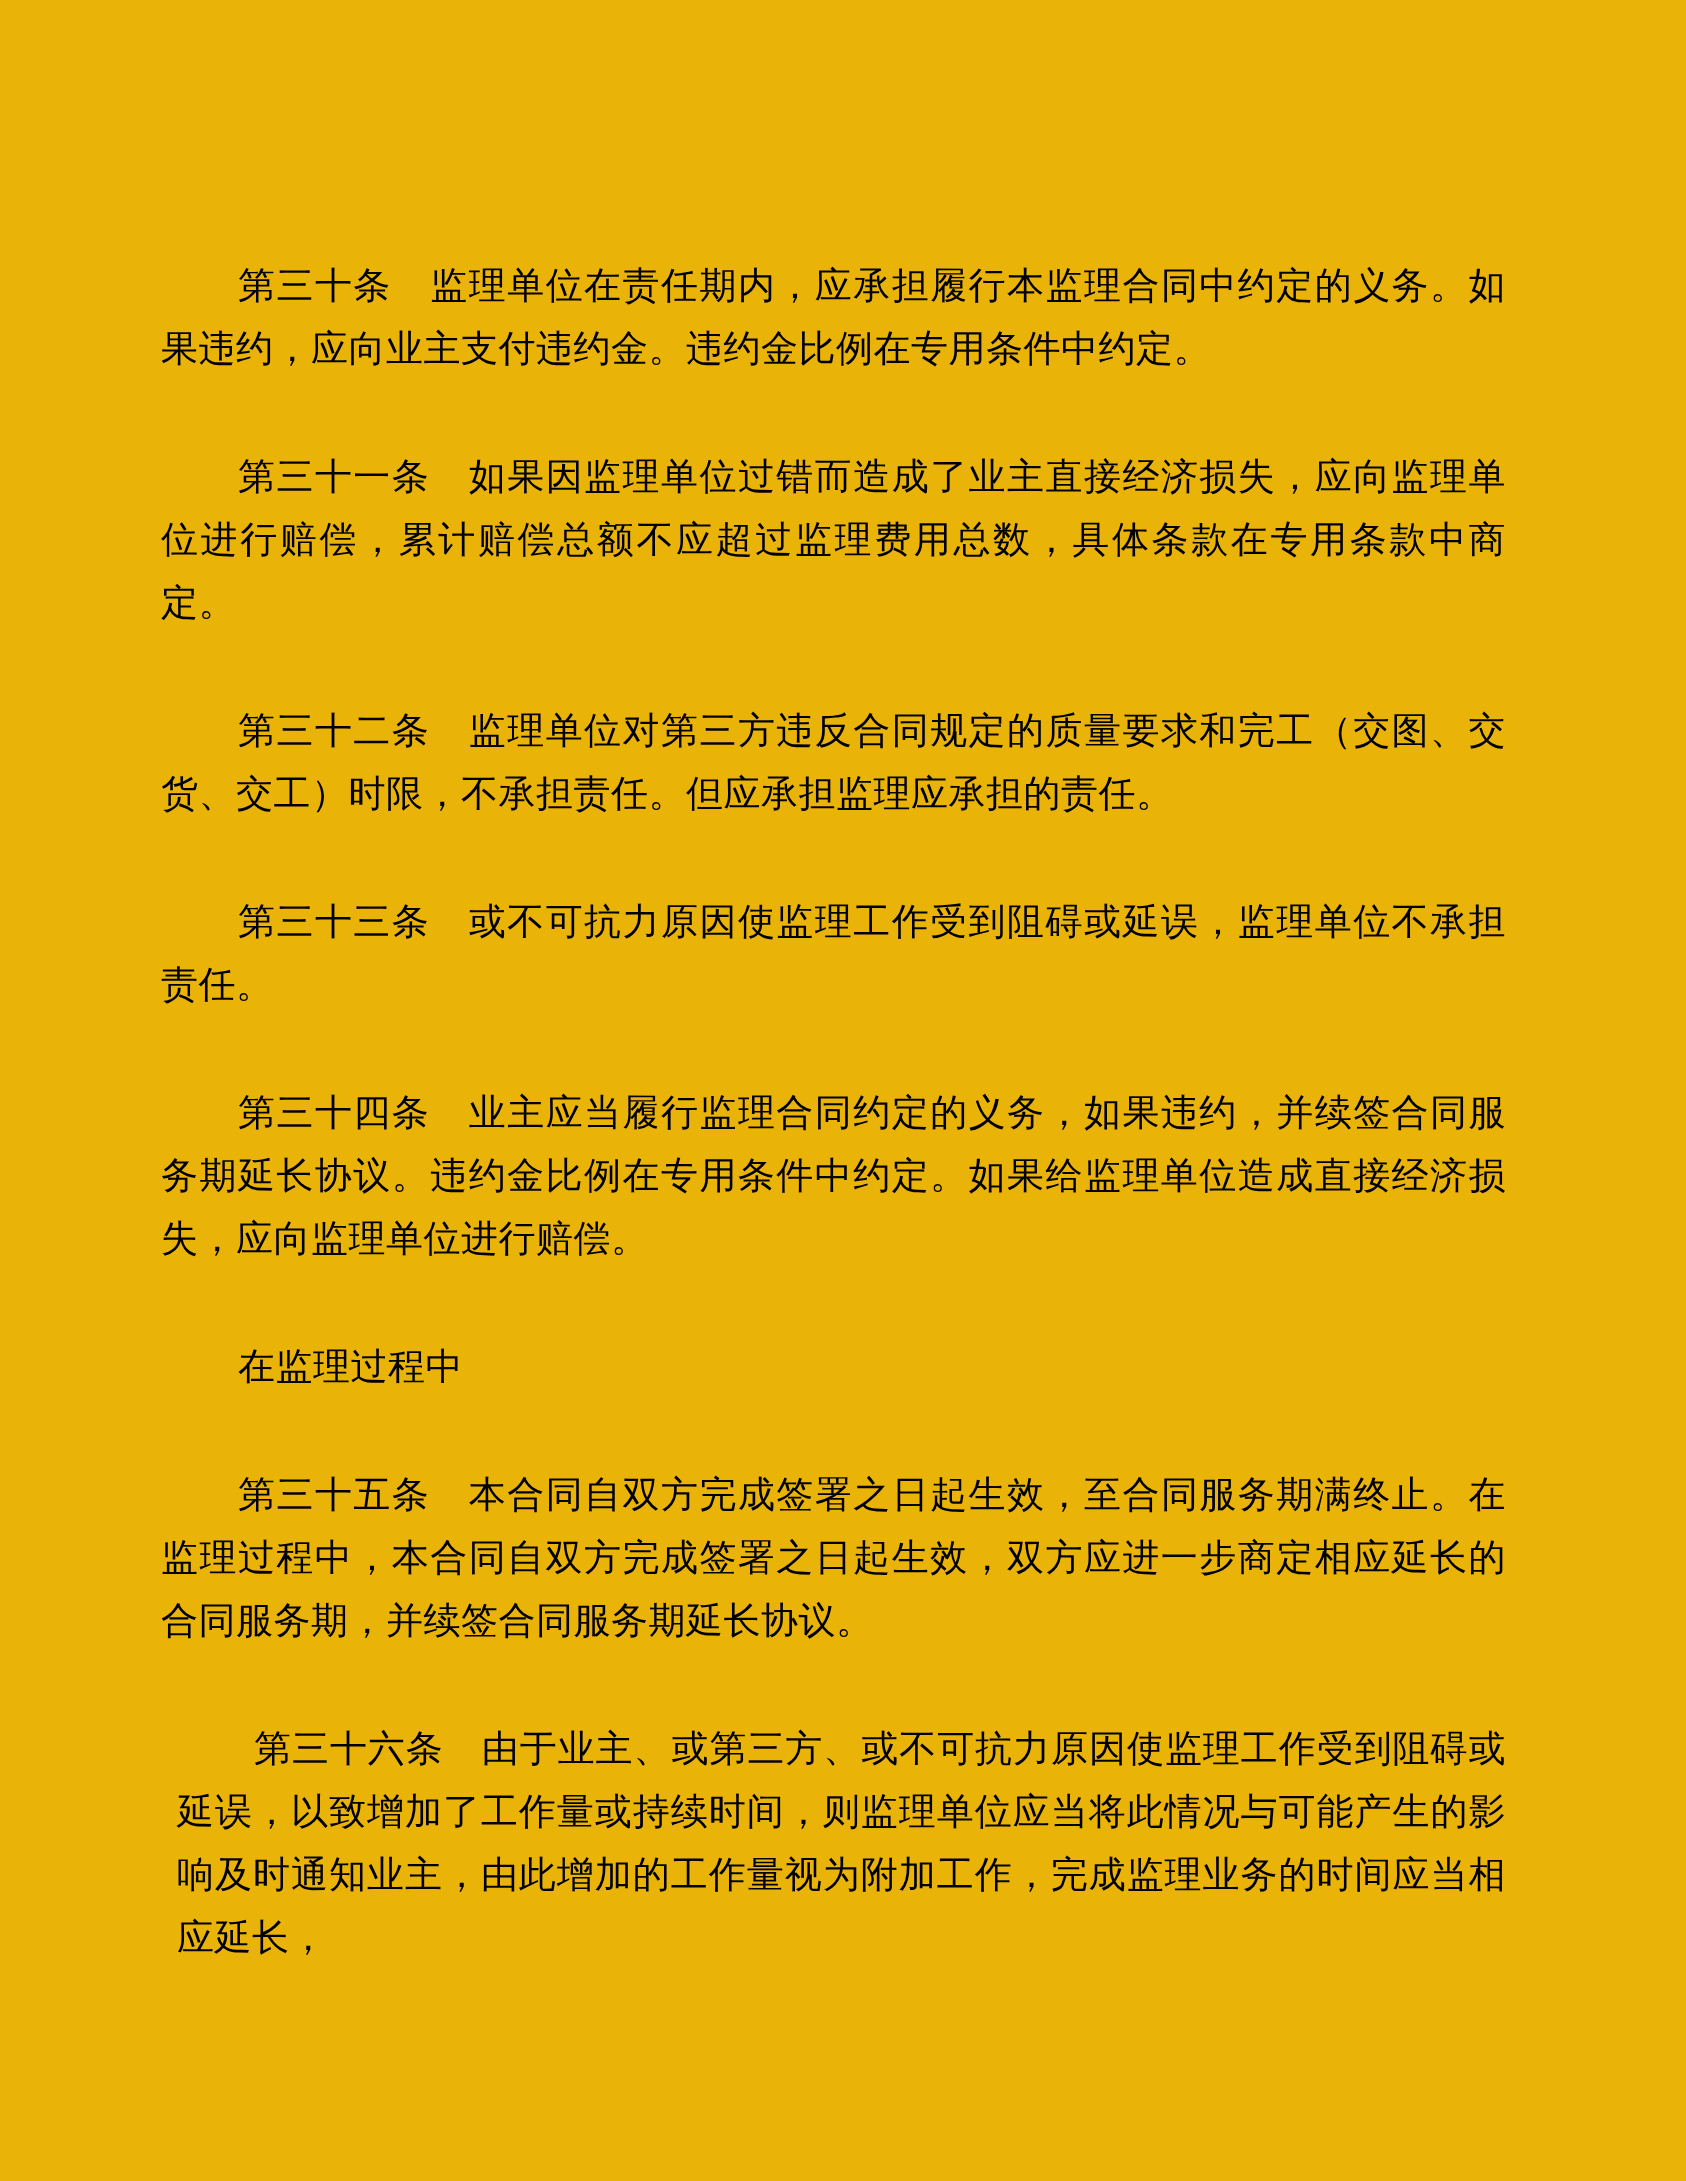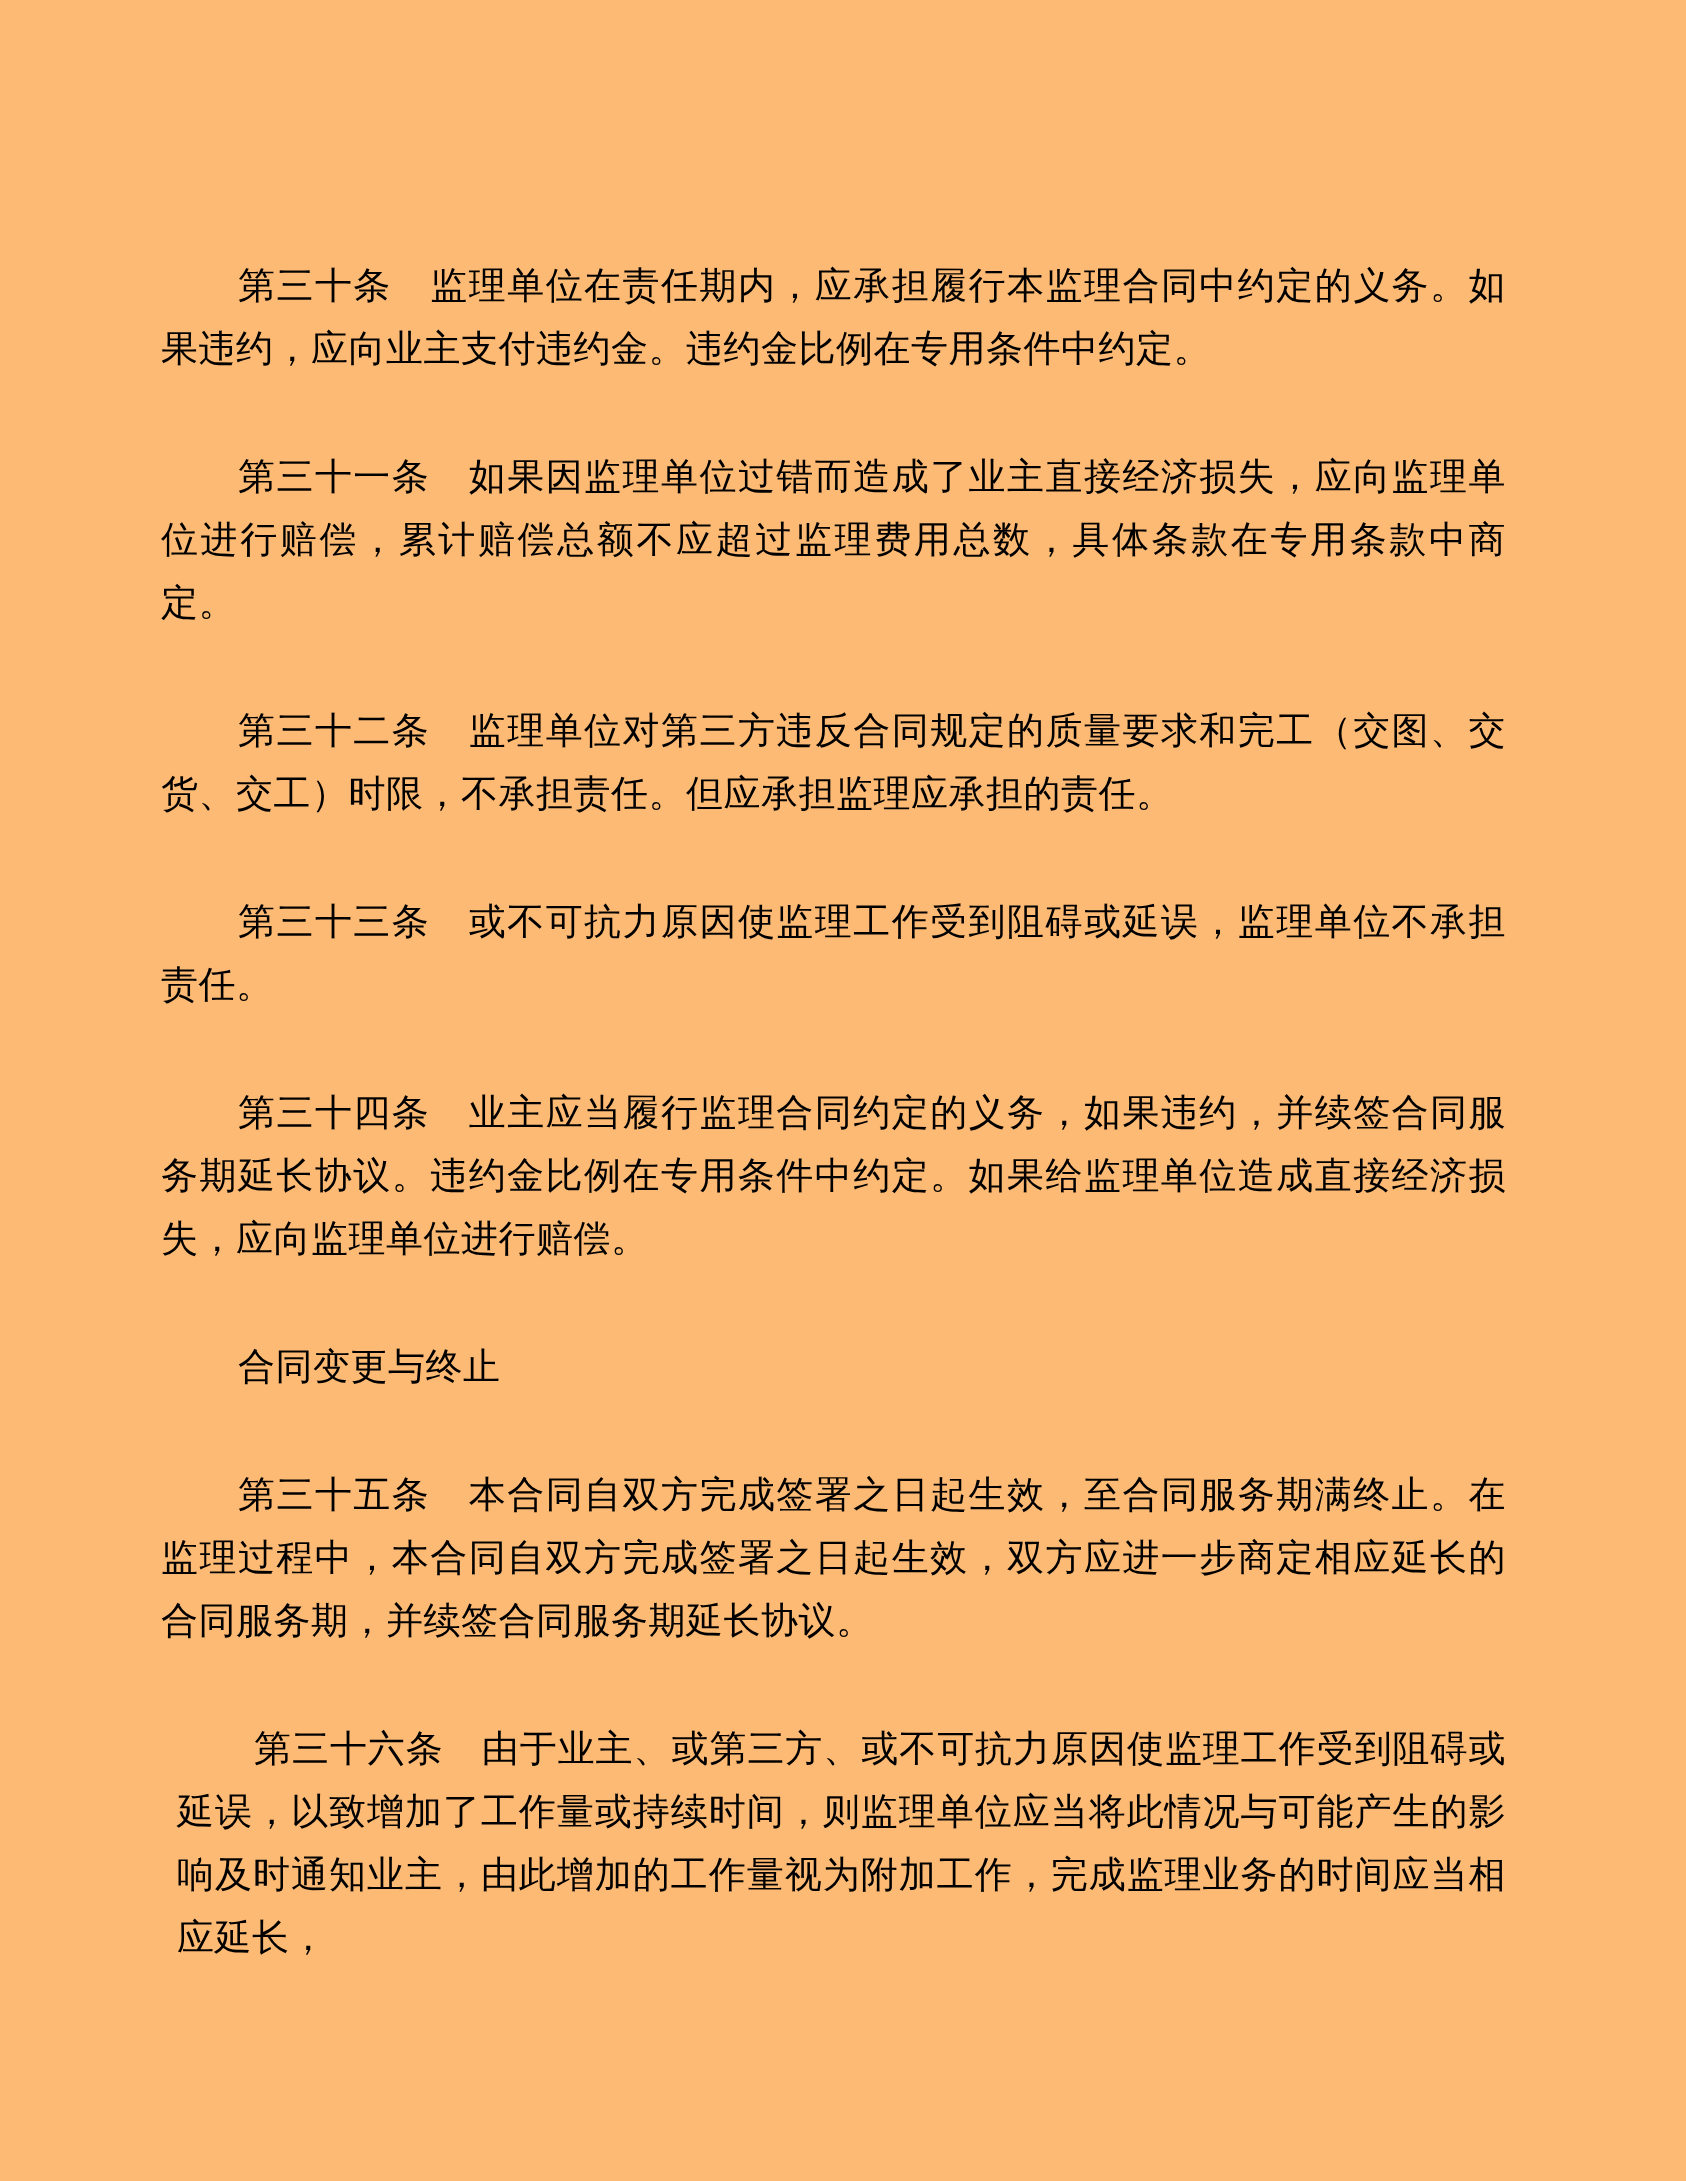--- a/index.html
+++ b/index.html
@@ -4,21 +4,21 @@
 <style>
   html, body {
     margin: 0;
     padding: 0;
     background: #ffffff;
   }
   .page {
     position: relative;
     width: 1686px;
     height: 2182px;
-    background: #fdba74;
+    background: #eab308;
     overflow: hidden;
     font-family: "Liberation Serif", "DejaVu Serif", serif;
   }
   .content {
     position: absolute;
     left: 161px;
     top: 254px;
     width: 1345px;
     color: #000000;
   }
@@ -43,18 +43,18 @@
 </head>
 <body>
 
 <div class="page">
   <div class="content">
     <p class="para">第三十条　监理单位在责任期内，应承担履行本监理合同中约定的义务。如果违约，应向业主支付违约金。违约金比例在专用条件中约定。</p>
     <p class="para">第三十一条　如果因监理单位过错而造成了业主直接经济损失，应向监理单位进行赔偿，累计赔偿总额不应超过监理费用总数，具体条款在专用条款中商定。</p>
     <p class="para">第三十二条　监理单位对第三方违反合同规定的质量要求和完工（交图、交货、交工）时限，不承担责任。但应承担监理应承担的责任。</p>
     <p class="para">第三十三条　或不可抗力原因使监理工作受到阻碍或延误，监理单位不承担责任。</p>
     <p class="para">第三十四条　业主应当履行监理合同约定的义务，如果违约，并续签合同服务期延长协议。违约金比例在专用条件中约定。如果给监理单位造成直接经济损失，应向监理单位进行赔偿。</p>
-    <p class="para heading">合同变更与终止</p>
+    <p class="para heading">在监理过程中</p>
     <p class="para">第三十五条　本合同自双方完成签署之日起生效，至合同服务期满终止。在监理过程中，本合同自双方完成签署之日起生效，双方应进一步商定相应延长的合同服务期，并续签合同服务期延长协议。</p>
     <p class="para">第三十六条　由于业主、或第三方、或不可抗力原因使监理工作受到阻碍或延误，以致增加了工作量或持续时间，则监理单位应当将此情况与可能产生的影响及时通知业主，由此增加的工作量视为附加工作，完成监理业务的时间应当相应延长，</p>
   </div>
 </div>
 
 
 </body></html>

